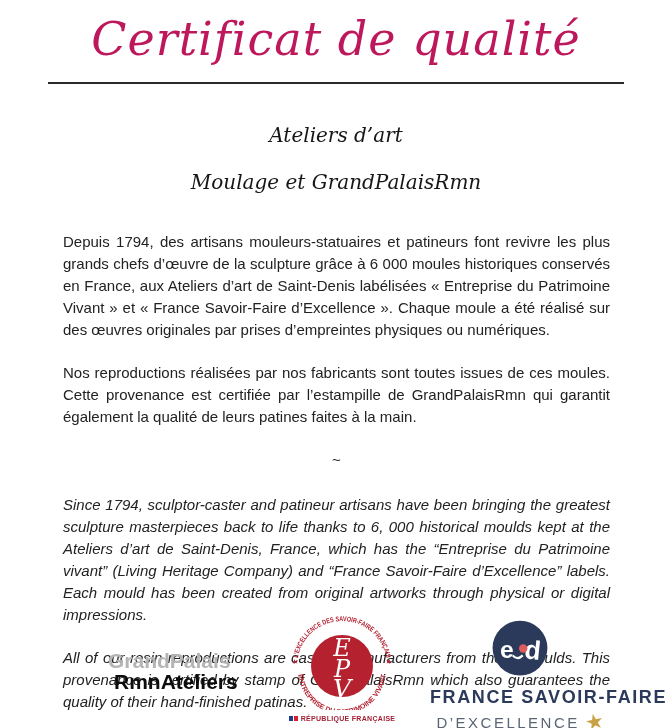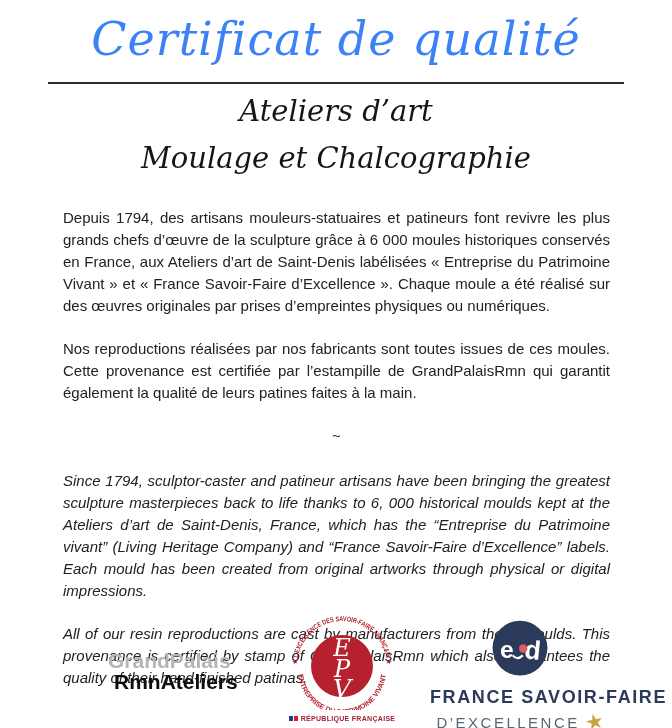--- a/index.html
+++ b/index.html
@@ -16,33 +16,33 @@
     overflow: hidden;
   }
   .title {
     font-family: "DejaVu Serif", serif;
     font-style: italic;
     font-weight: 400;
     font-size: 46px;
     letter-spacing: 1px;
     text-align: center;
     padding-top: 12px;
-    color: #3b82f6;
+    color: #be185d;
   }
   .rule {
     width: 576px;
     margin: 16px auto 0 auto;
     border-top: 2px solid #2a2a2a;
   }
   .subtitles {
-    margin-top: 4px;
+    margin-top: 28px;
     text-align: center;
     font-family: "DejaVu Serif", serif;
     font-style: italic;
-    font-size: 29px;
+    font-size: 20px;
     color: #161616;
   }
   .subtitle-line { line-height: 47px; }
   .body-text {
     margin: 25px 62px 0 63px;
     text-align: justify;
     font-size: 15px;
     line-height: 22px;
     color: #222;
   }
@@ -139,21 +139,21 @@
 <body>
 
 <div class="page">
 
   <h1 class="title">Certificat de qualité</h1>
 
   <div class="rule"></div>
 
   <div class="subtitles">
     <div class="subtitle-line">Ateliers d’art</div>
-    <div class="subtitle-line">Moulage et Chalcographie</div>
+    <div class="subtitle-line">Moulage et GrandPalaisRmn</div>
   </div>
 
   <div class="body-text">
     <p>Depuis 1794, des artisans mouleurs-statuaires et patineurs font revivre les plus grands chefs d’œuvre de la sculpture grâce à 6 000 moules historiques conservés en France, aux Ateliers d’art de Saint-Denis labélisées « Entreprise du Patrimoine Vivant » et « France Savoir-Faire d’Excellence ». Chaque moule a été réalisé sur des œuvres originales par prises d’empreintes physiques ou numériques.</p>
     <p>Nos reproductions réalisées par nos fabricants sont toutes issues de ces moules. Cette provenance est certifiée par l’estampille de GrandPalaisRmn qui garantit également la qualité de leurs patines faites à la main.</p>
     <div class="tilde">~</div>
     <p class="en">Since 1794, sculptor-caster and patineur artisans have been bringing the greatest sculpture masterpieces back to life thanks to 6, 000 historical moulds kept at the Ateliers d’art de Saint-Denis, France, which has the “Entreprise du Patrimoine vivant” (Living Heritage Company) and “France Savoir-Faire d’Excellence” labels. Each mould has been created from original artworks through physical or digital impressions.</p>
     <p class="en">All of our resin reproductions are cast by manufacturers from these moulds. This provenance is certified by stamp of GrandPalaisRmn which also guarantees the quality of their hand-finished patinas.</p>
   </div>
 

